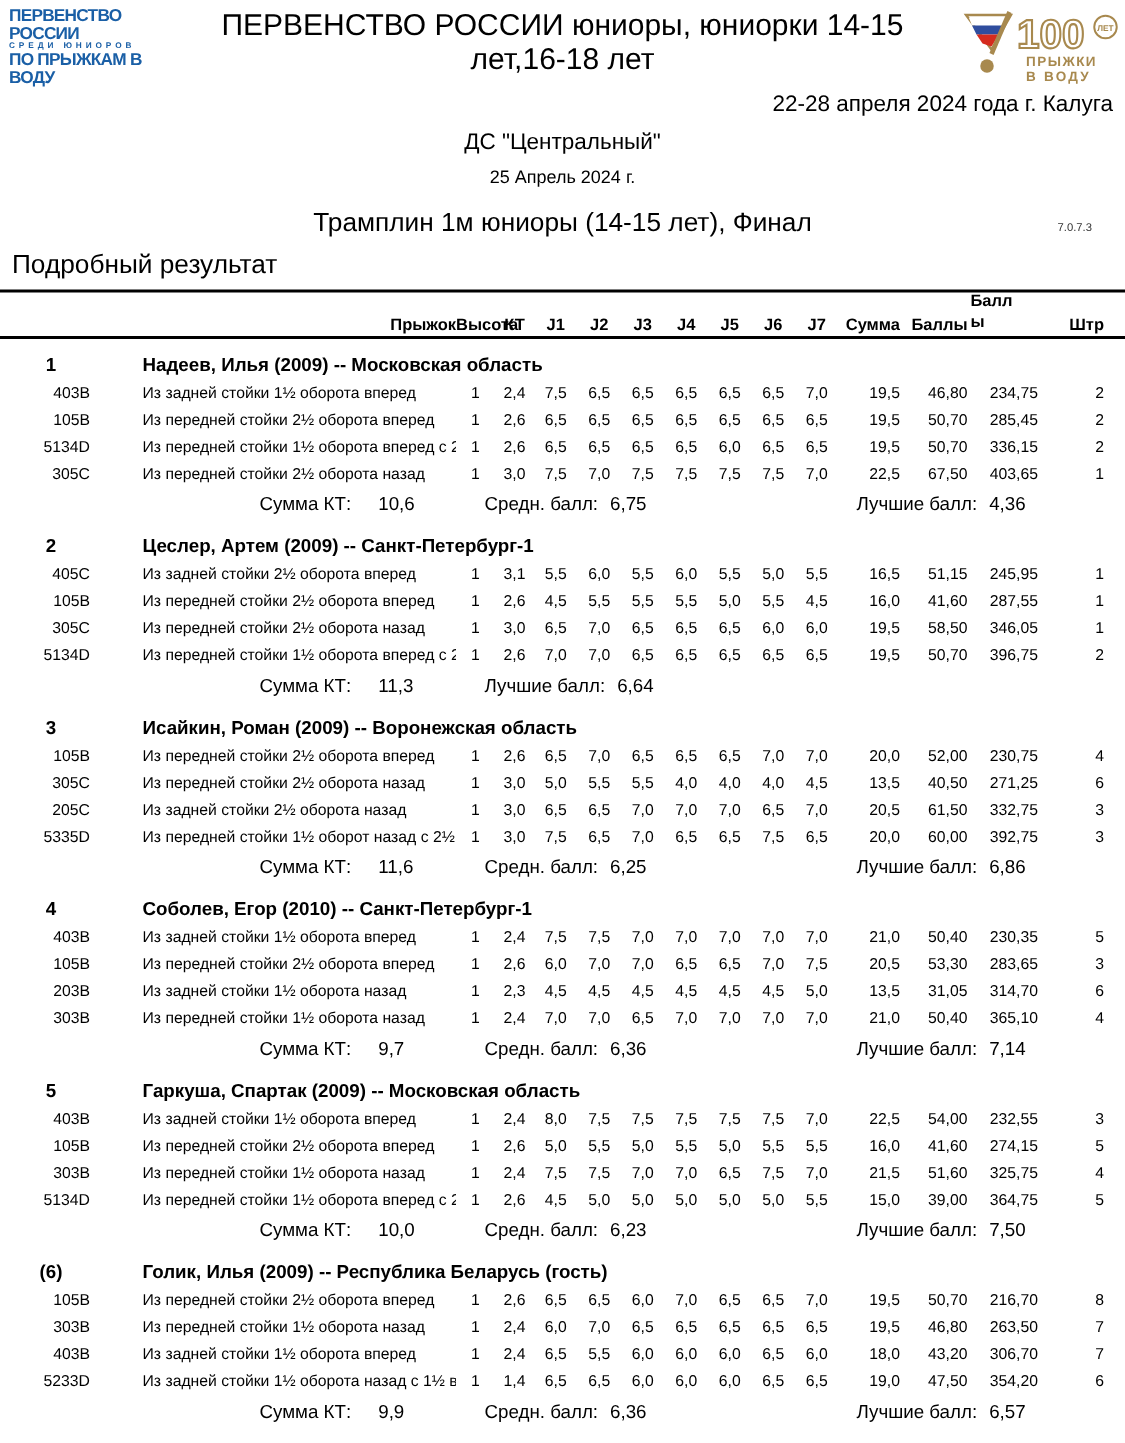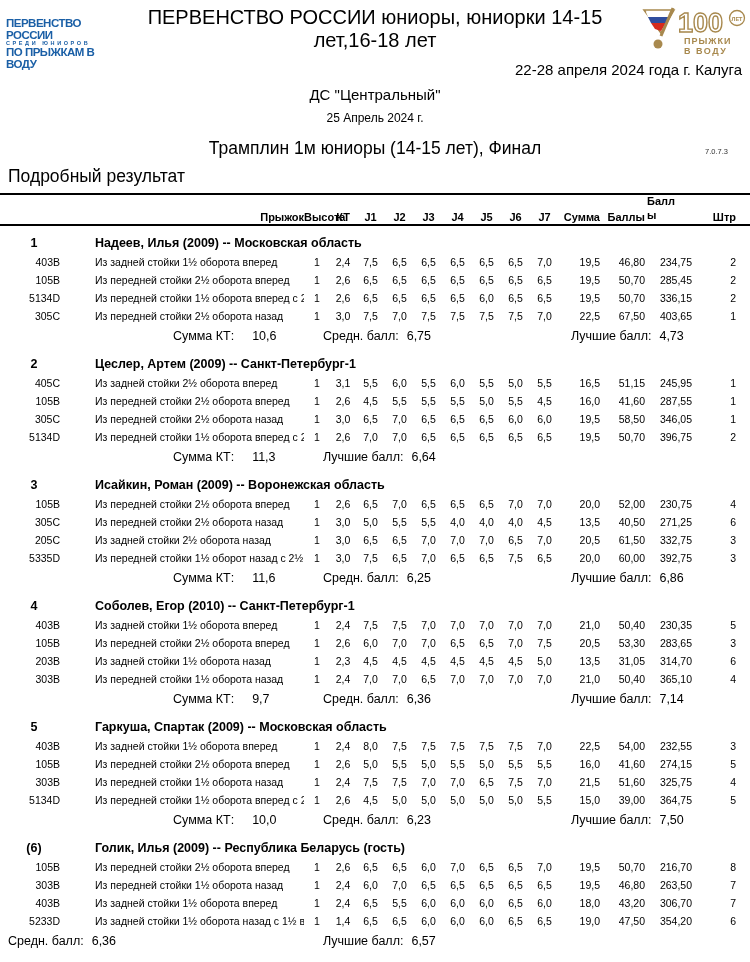--- a/index.html
+++ b/index.html
@@ -7,21 +7,21 @@
   body {
     width:750px; height:962px;
     font-family:"Liberation Sans", sans-serif;
     color:#000; position:relative; overflow:hidden;
   }
   .page { padding:6px 8px 0 8px; }
 
   
   .banner { position:relative; }
   .org-logo {
-    position:absolute; left:-2px; top:12px; width:118px;
+    position:absolute; left:-2px; top:0; width:118px;
     color:#1a5fa6; font-weight:bold; line-height:1.02; text-align:left;
   }
   .org-logo .l1 { font-size:11.5px; letter-spacing:-0.5px; }
   .org-logo .l2 { font-size:5.5px; letter-spacing:2.6px; }
   .org-logo .l3 { font-size:11.5px; letter-spacing:-0.5px; }
   .anniv-logo { position:absolute; right:-4px; top:0; width:104px; height:52px; }
   .title {
     margin:0 auto; max-width:500px; text-align:center;
     font-size:20px; line-height:23px; min-height:46px;
   }
@@ -224,21 +224,21 @@
           </div>
         </div>
     <div class="summary-row">
       <div class="s1">
         <span class="lbl">Сумма КТ:</span><span class="val">10,6</span>
       </div>
       <div class="s2">
         <span class="lbl">Средн. балл:</span><span class="val">6,75</span>
       </div>
       <div class="s3">
-        <span class="lbl">Лучшие балл:</span><span class="val">4,73</span>
+        <span class="lbl">Лучшие балл:</span><span class="val">4,36</span>
       </div>
     </div>
   </div>
 
   <div class="section">
     <div class="name-row">
       <div class="rk">2</div>
       <div class="nm">Цеслер, Артем (2009) -- Санкт-Петербург-1</div>
     </div>
     <div>
@@ -654,20 +654,23 @@
             <div class="c-j">6,0</div>
             <div class="c-j">6,5</div>
             <div class="c-j">6,5</div>
             <div class="c-sum">19,0</div>
             <div class="c-pts">47,50</div>
             <div class="c-tot">354,20</div>
             <div class="c-pen">6</div>
           </div>
         </div>
     <div class="summary-row">
+      <div class="s1">
+        <span class="lbl">Сумма КТ:</span><span class="val">9,9</span>
+      </div>
       <div class="s2">
         <span class="lbl">Средн. балл:</span><span class="val">6,36</span>
       </div>
       <div class="s3">
         <span class="lbl">Лучшие балл:</span><span class="val">6,57</span>
       </div>
     </div>
   </div>
 </div>
 </div>

